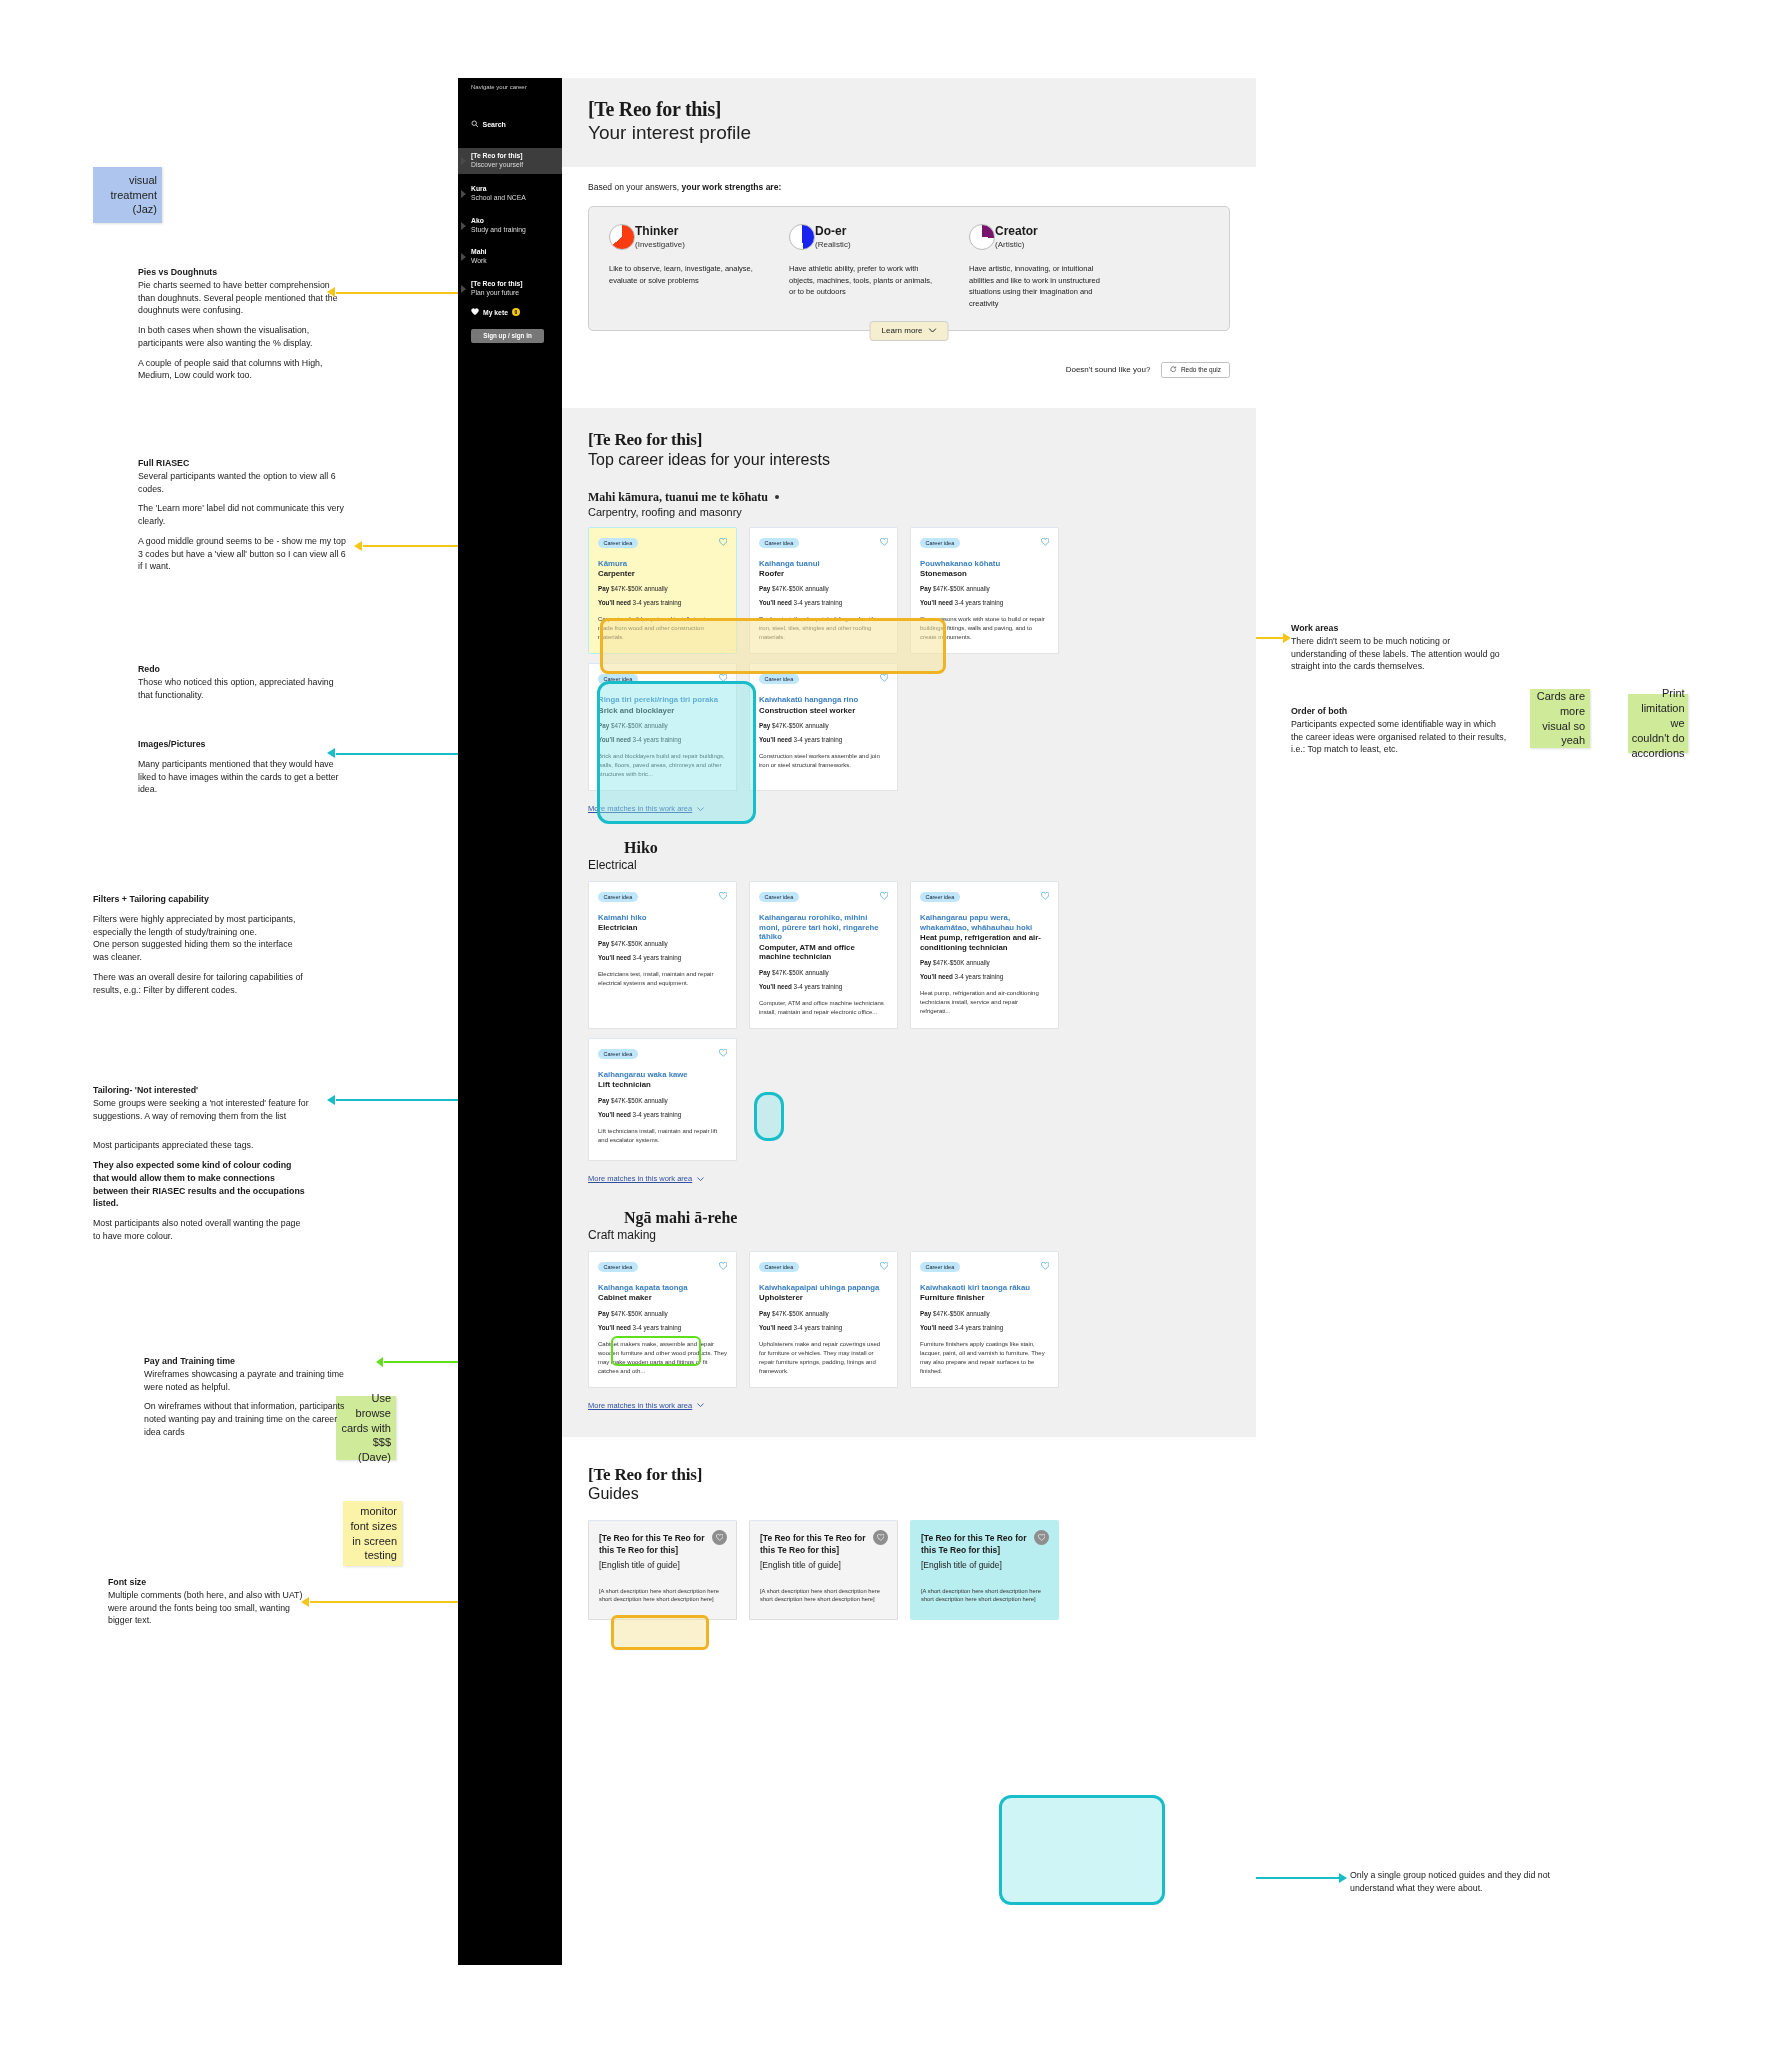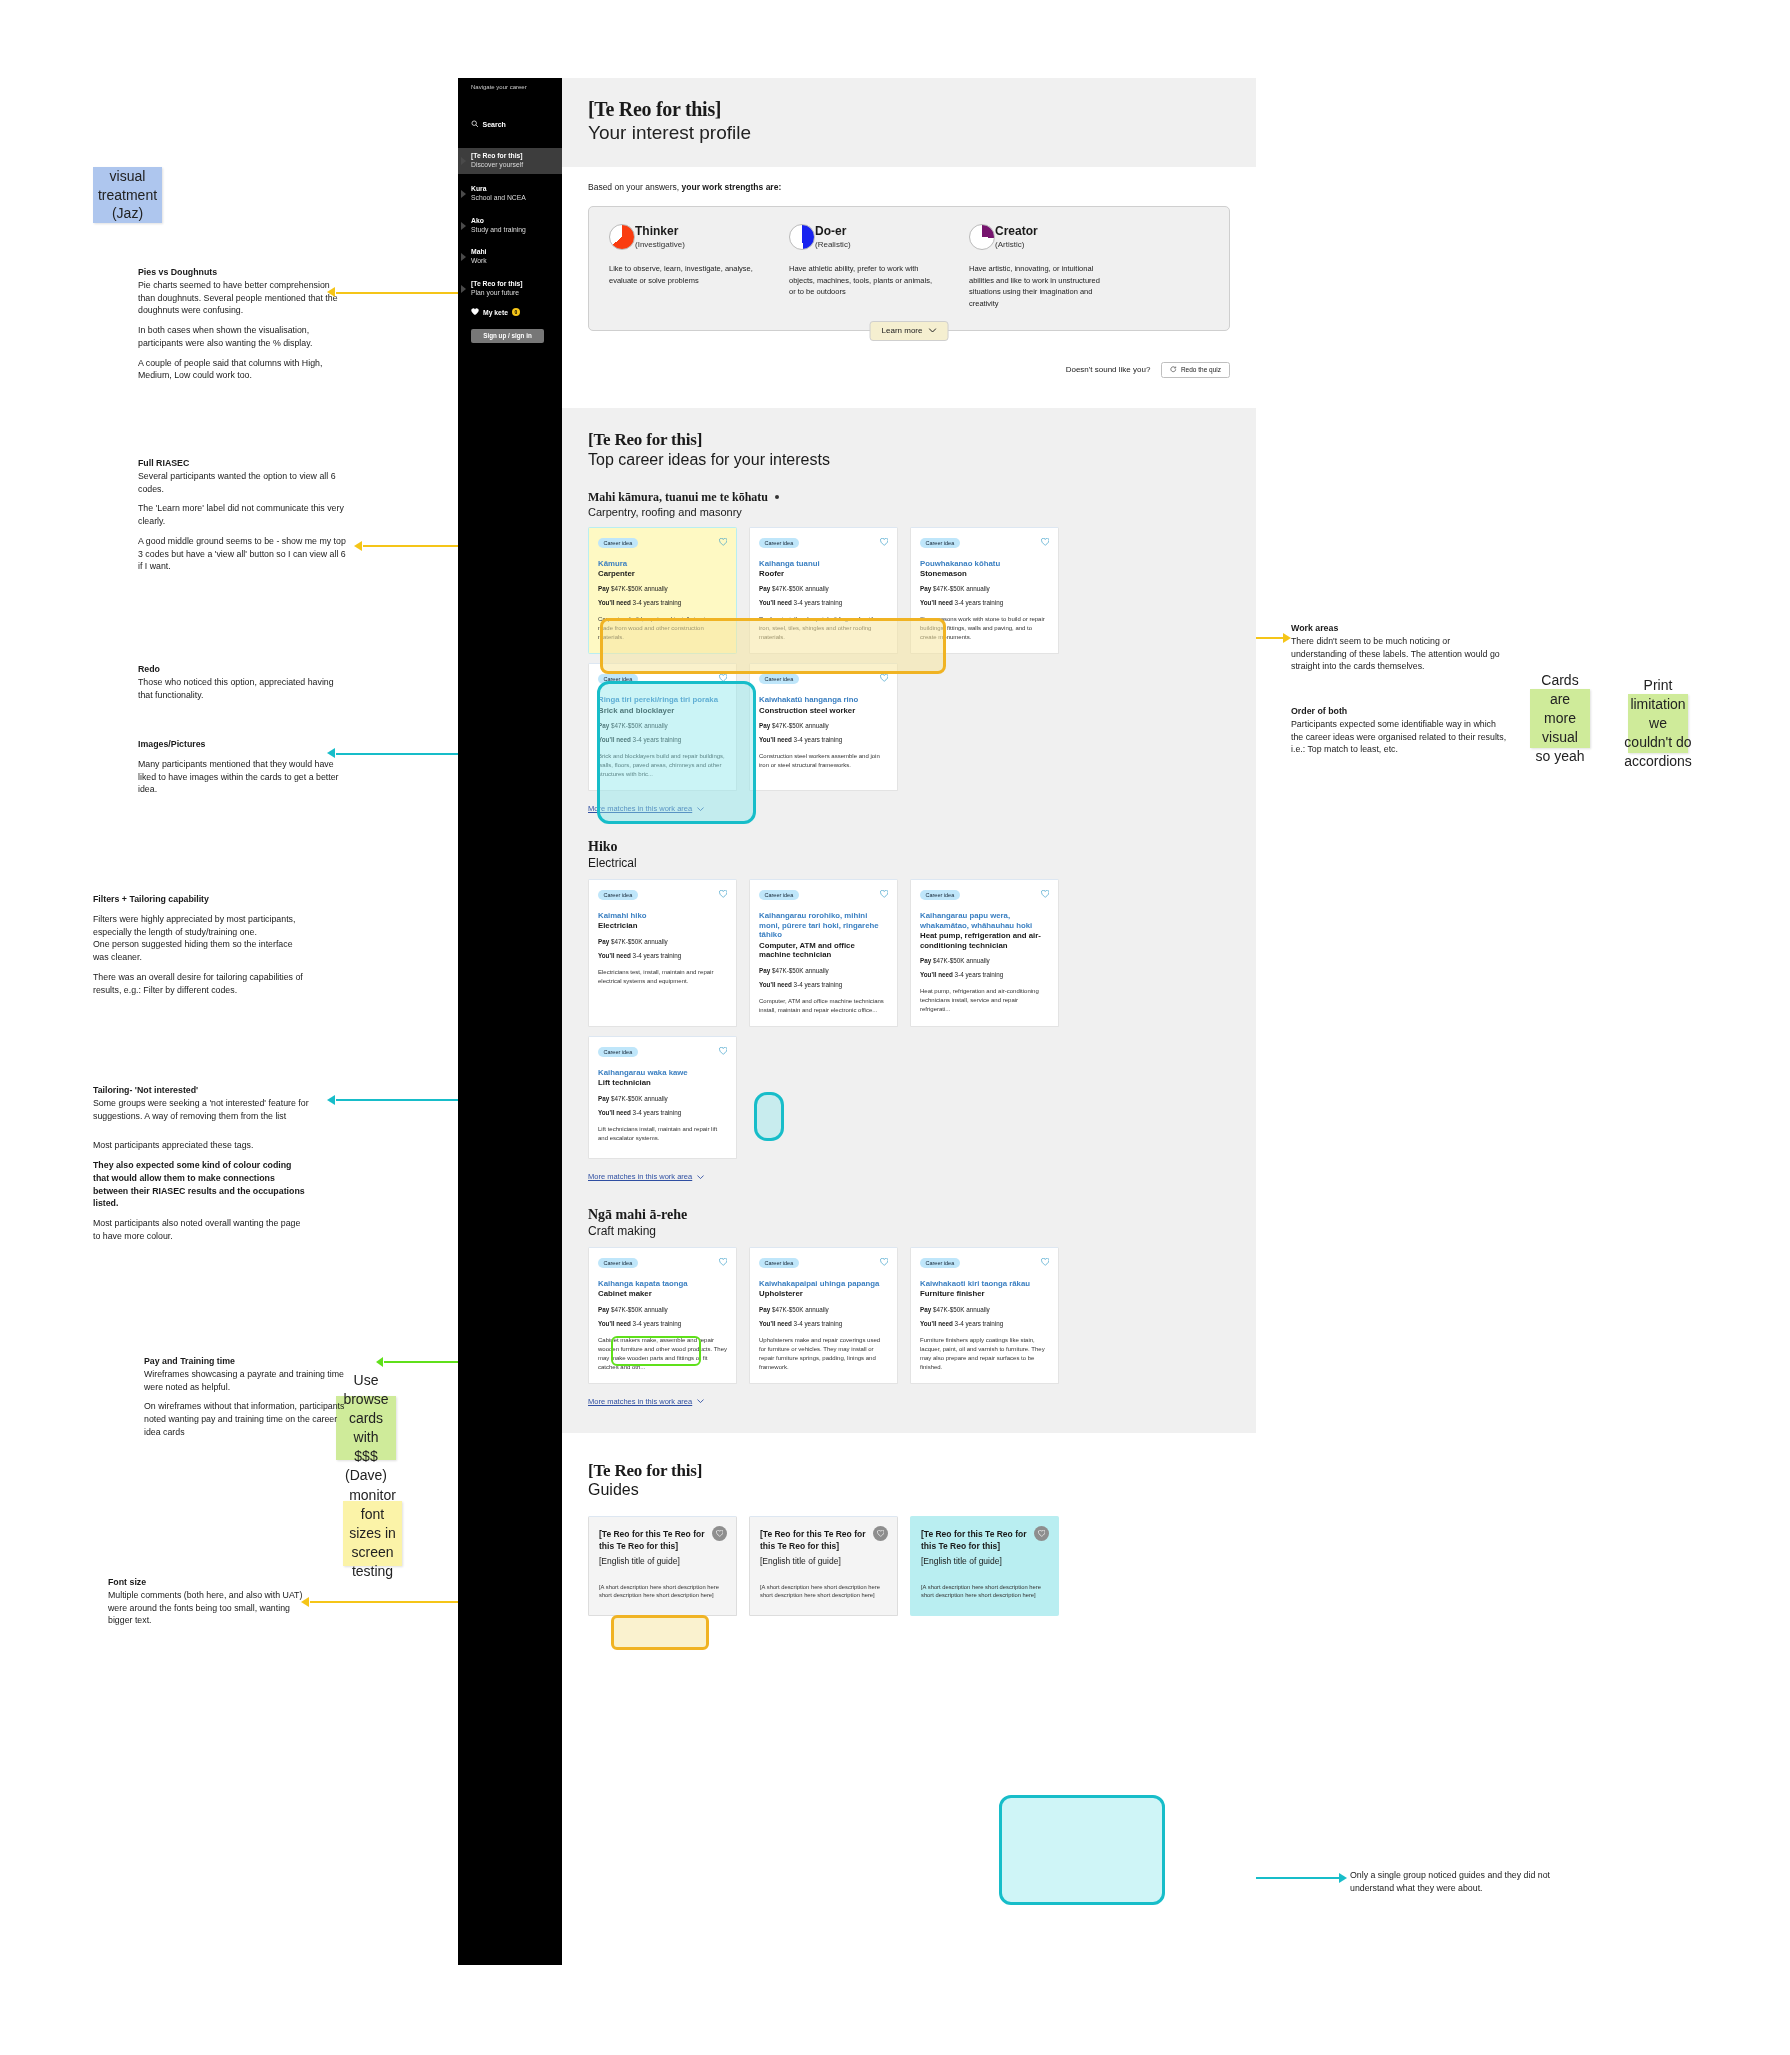--- a/index.html
+++ b/index.html
@@ -4,22 +4,22 @@
 <style>
   * { box-sizing: border-box; margin:0; padding:0; }
   html,body { background:#fff; }
   body {
     width:1791px; height:2056px; position:relative;
     font-family:"Liberation Sans", sans-serif;
     color:#1a1a1a; overflow:hidden;
   }
 
   
-  .note { position:absolute; padding:5px; font-size:14px; line-height:1.35;
-          text-align:center; color:#222; box-shadow:1px 1px 2px rgba(0,0,0,.12); }
+  .note { position:absolute; padding:5px; font-size:11px; line-height:1.35;
+          text-align:right; color:#222; box-shadow:1px 1px 2px rgba(0,0,0,.12); }
   .note-blue  { background:#aec6ee; }
   .note-green { background:#cfeb9a; }
   .note-yellow{ background:#fbf3a8; }
 
   
   .anno { position:absolute; font-size:8.8px; line-height:1.45; color:#1a1a1a; }
   .anno b { font-weight:700; display:block; }
   .anno p { margin-bottom:7px; }
   .anno p:last-child { margin-bottom:0; }
   .anno .strong { font-weight:700; }
@@ -109,21 +109,21 @@
   .heart svg { width:8.5px; height:8px; }
   .c-mi  { color:#3a7fc1; font-size:7.8px; font-weight:700; line-height:1.25; margin-top:11px; }
   .c-en  { font-size:7.8px; font-weight:800; line-height:1.25; margin-top:0.5px; }
   .c-fact{ font-size:6.3px; margin-top:7px; }
   .c-fact b { font-weight:800; }
   .c-desc{ font-size:6px; line-height:1.5; color:#333; margin-top:9px; }
   .more { margin-top:13px; font-size:7.5px; color:#2f4fa2; text-decoration:underline;
           display:flex; align-items:center; gap:5px; }
 
   .subsec-h { margin-top:26px; }
-  .ss-mi { font-size:14px; font-weight:800; font-family:"Liberation Serif", serif; }
+  .ss-mi { font-size:16px; font-weight:800; font-family:"Liberation Serif", serif;margin-left:36px; }
   .ss-en { font-size:12px; font-weight:300; margin-top:0.5px; }
 
   .sec-guides { background:#fff; padding:28px 26px 45px; }
   .gcards { display:flex; gap:12px; margin-top:17px; }
   .gcard { width:149px; background:#f4f4f4; border:0.5px solid #ddd; border-top:1.5px solid #dde7f2;
            border-radius:1.5px; padding:12px 10px 15px; position:relative; min-height:95px; }
   .gcard.sel { background:#b9eef1; border-color:#b9eef1; }
   .g-heart { position:absolute; right:9px; top:9px; width:15px; height:15px; border-radius:50%;
              background:#8e8e8e; display:flex; align-items:center; justify-content:center; }
   .g-heart svg { width:7.5px; height:7px; }

